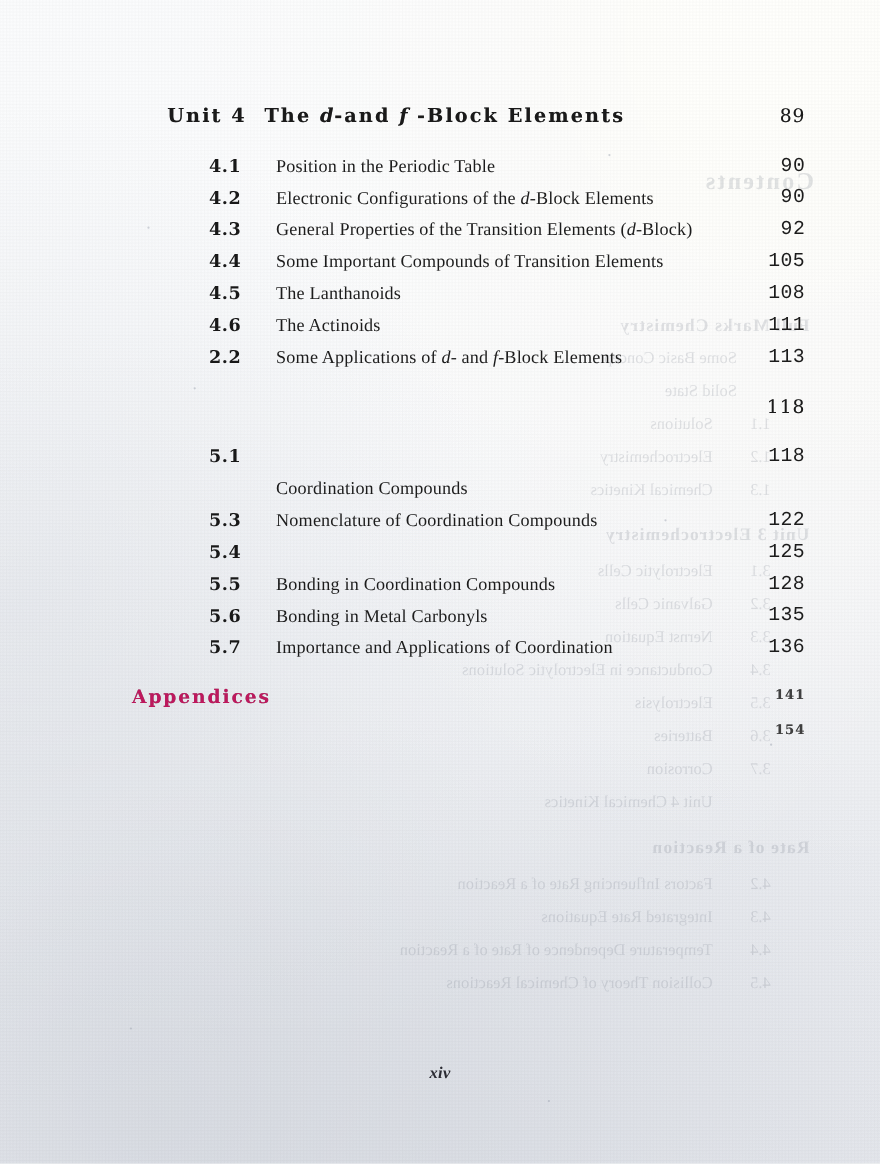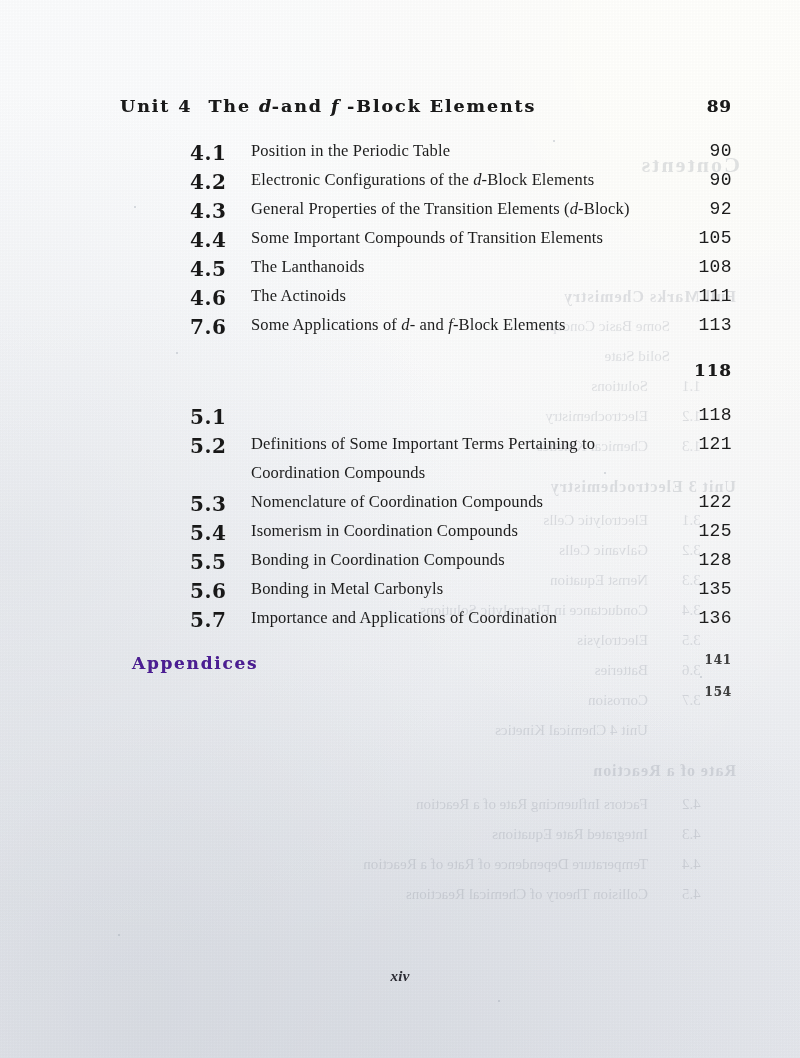--- a/index.html
+++ b/index.html
@@ -109,58 +109,59 @@
     top: 96px;
     width: 612px;
   }
 
   .unit-row {
     position: relative;
     display: flex;
     align-items: baseline;
     margin-top: 0;
     height: 34px;
+    margin-left: 32px;
   }
   .unit-row .unit-title {
     font-weight: bold;
     font-size: 17.5px;
     letter-spacing: 1.9px;
     color: #1a1a1a;
     font-family: "DejaVu Serif", "Liberation Serif", serif;
     white-space: nowrap;
     text-shadow: 0 0 0.6px rgba(0,0,0,0.45);
   }
   .unit-row .unit-title .ital {
     font-style: italic;
     letter-spacing: 0.6px;
   }
   .unit-row .pg {
     position: absolute;
     right: 0;
-    font-weight: bold;
+    font-weight: normal;
     font-size: 17px;
     letter-spacing: 0.8px;
     color: #1a1a1a;
     font-family: "DejaVu Serif", "Liberation Serif", serif;
     text-shadow: 0 0 0.6px rgba(0,0,0,0.4);
   }
 
   .sec-row {
     position: relative;
     display: flex;
     align-items: baseline;
     height: 29px;
   }
 
   .sec-num {
     position: absolute;
     left: 70px;
     width: 46px;
     text-align: left;
-    font-size: 20px;
+    font-size: 16px;
     font-weight: bold;
     color: #181818;
     font-family: "DejaVu Serif", "Liberation Serif", serif;
     letter-spacing: 0.5px;
   }
   .sec-title {
     position: absolute;
     left: 131px;
     font-size: 16.5px;
     color: #1c1c1c;
@@ -187,25 +188,25 @@
 
   .spacer-sm { height: 11px; }
   .spacer-md { height: 16px; }
 
   .back-row {
     position: relative;
     height: 32px;
   }
   .back-title {
     position: absolute;
-    left: 12px;
+    left: 0;
     font-weight: bold;
     font-size: 17px;
     letter-spacing: 1.7px;
-    color: #4c1d95;
+    color: #be185d;
     font-family: "DejaVu Serif", "Liberation Serif", serif;
     white-space: nowrap;
     text-shadow: 0 0 0.6px rgba(0,0,0,0.4);
   }
   .back-pg {
     position: absolute;
     right: 0;
     font-weight: bold;
     font-size: 12px;
     letter-spacing: 0.8px;
@@ -368,56 +369,50 @@
         <span class="sec-pg">108</span>
       </div>
 
       <div class="sec-row">
         <span class="sec-num">4.6</span>
         <span class="sec-title">The Actinoids</span>
         <span class="sec-pg">111</span>
       </div>
 
       <div class="sec-row">
-        <span class="sec-num">7.6</span>
+        <span class="sec-num">2.2</span>
         <span class="sec-title">Some Applications of <span class="ital">d</span>- and <span class="ital">f</span>-Block Elements</span>
         <span class="sec-pg">113</span>
       </div>
 
       <div class="spacer-md"></div>
 
       <div class="unit-row">
         <span class="pg">118</span>
       </div>
 
       <div class="spacer-sm"></div>
 
       <div class="sec-row">
         <span class="sec-num">5.1</span>
         <span class="sec-pg">118</span>
       </div>
 
-      <div class="sec-row">
-        <span class="sec-num">5.2</span>
-        <span class="sec-title">Definitions of Some Important Terms Pertaining to</span>
-        <span class="sec-pg">121</span>
-      </div>
       <div class="cont-row">
         <span class="sec-title">Coordination Compounds</span>
       </div>
 
       <div class="sec-row">
         <span class="sec-num">5.3</span>
         <span class="sec-title">Nomenclature of Coordination Compounds</span>
         <span class="sec-pg">122</span>
       </div>
 
       <div class="sec-row">
         <span class="sec-num">5.4</span>
-        <span class="sec-title">Isomerism in Coordination Compounds</span>
         <span class="sec-pg">125</span>
       </div>
 
       <div class="sec-row">
         <span class="sec-num">5.5</span>
         <span class="sec-title">Bonding in Coordination Compounds</span>
         <span class="sec-pg">128</span>
       </div>
 
       <div class="sec-row">

